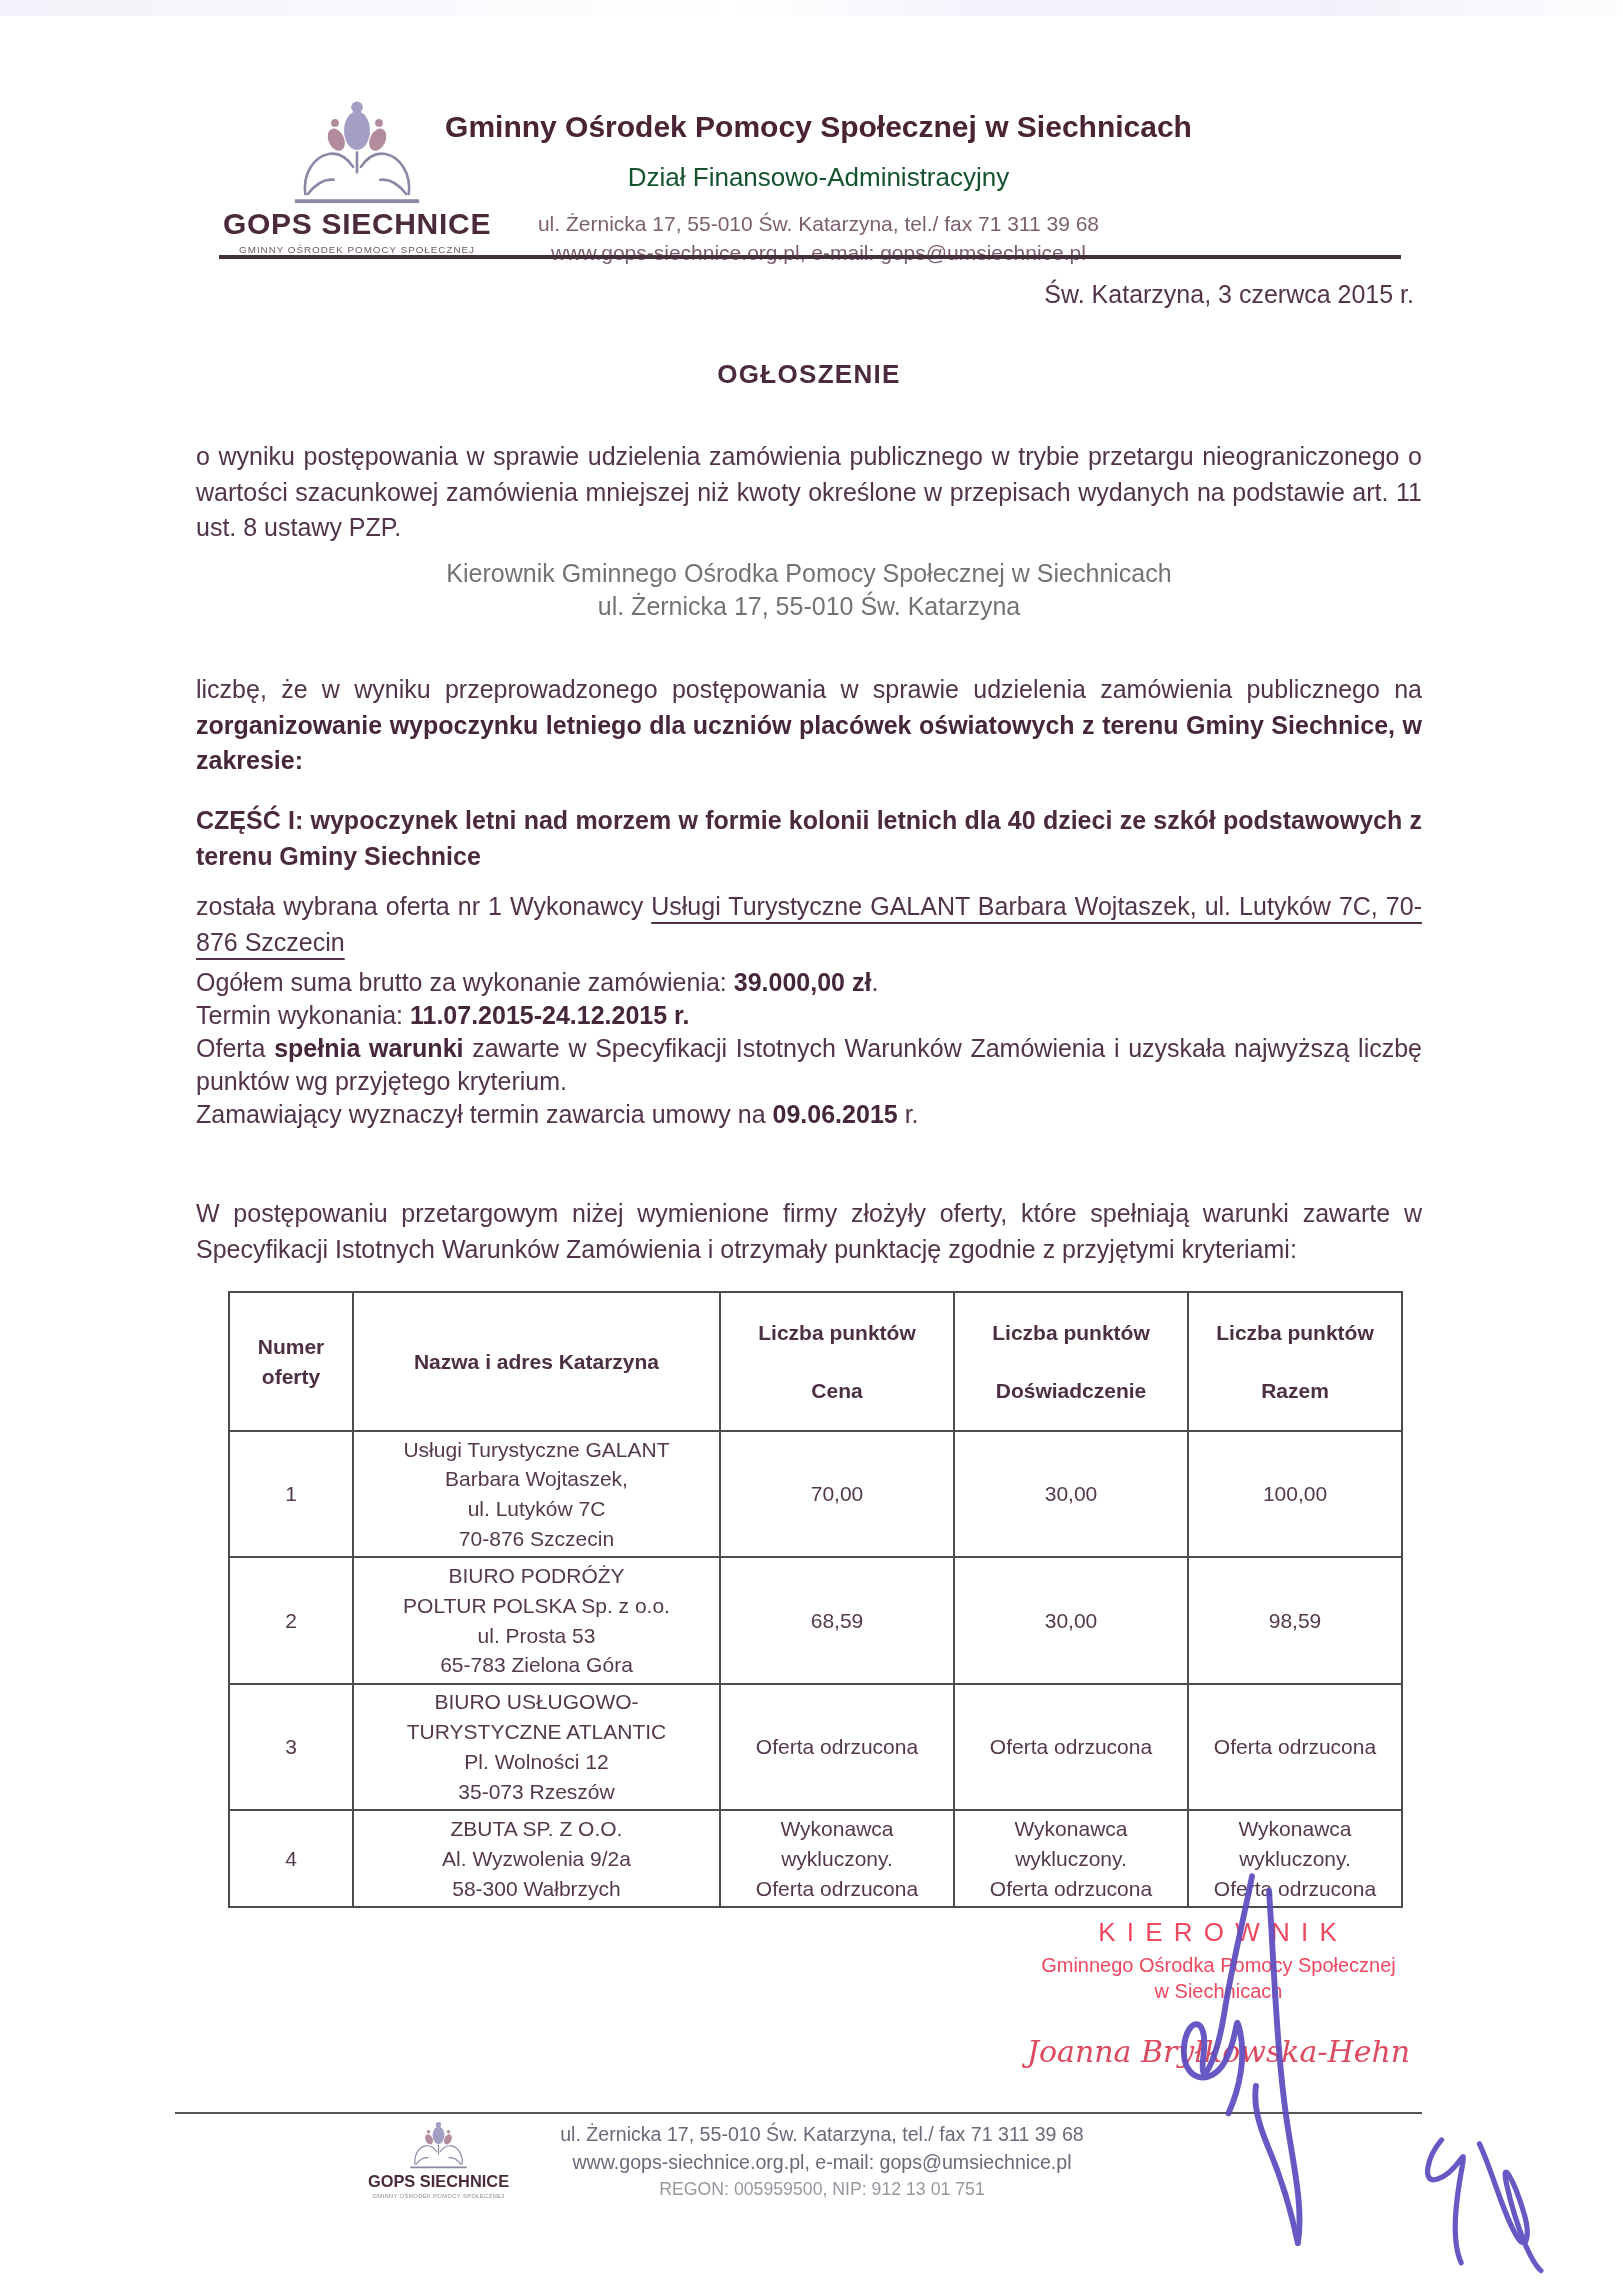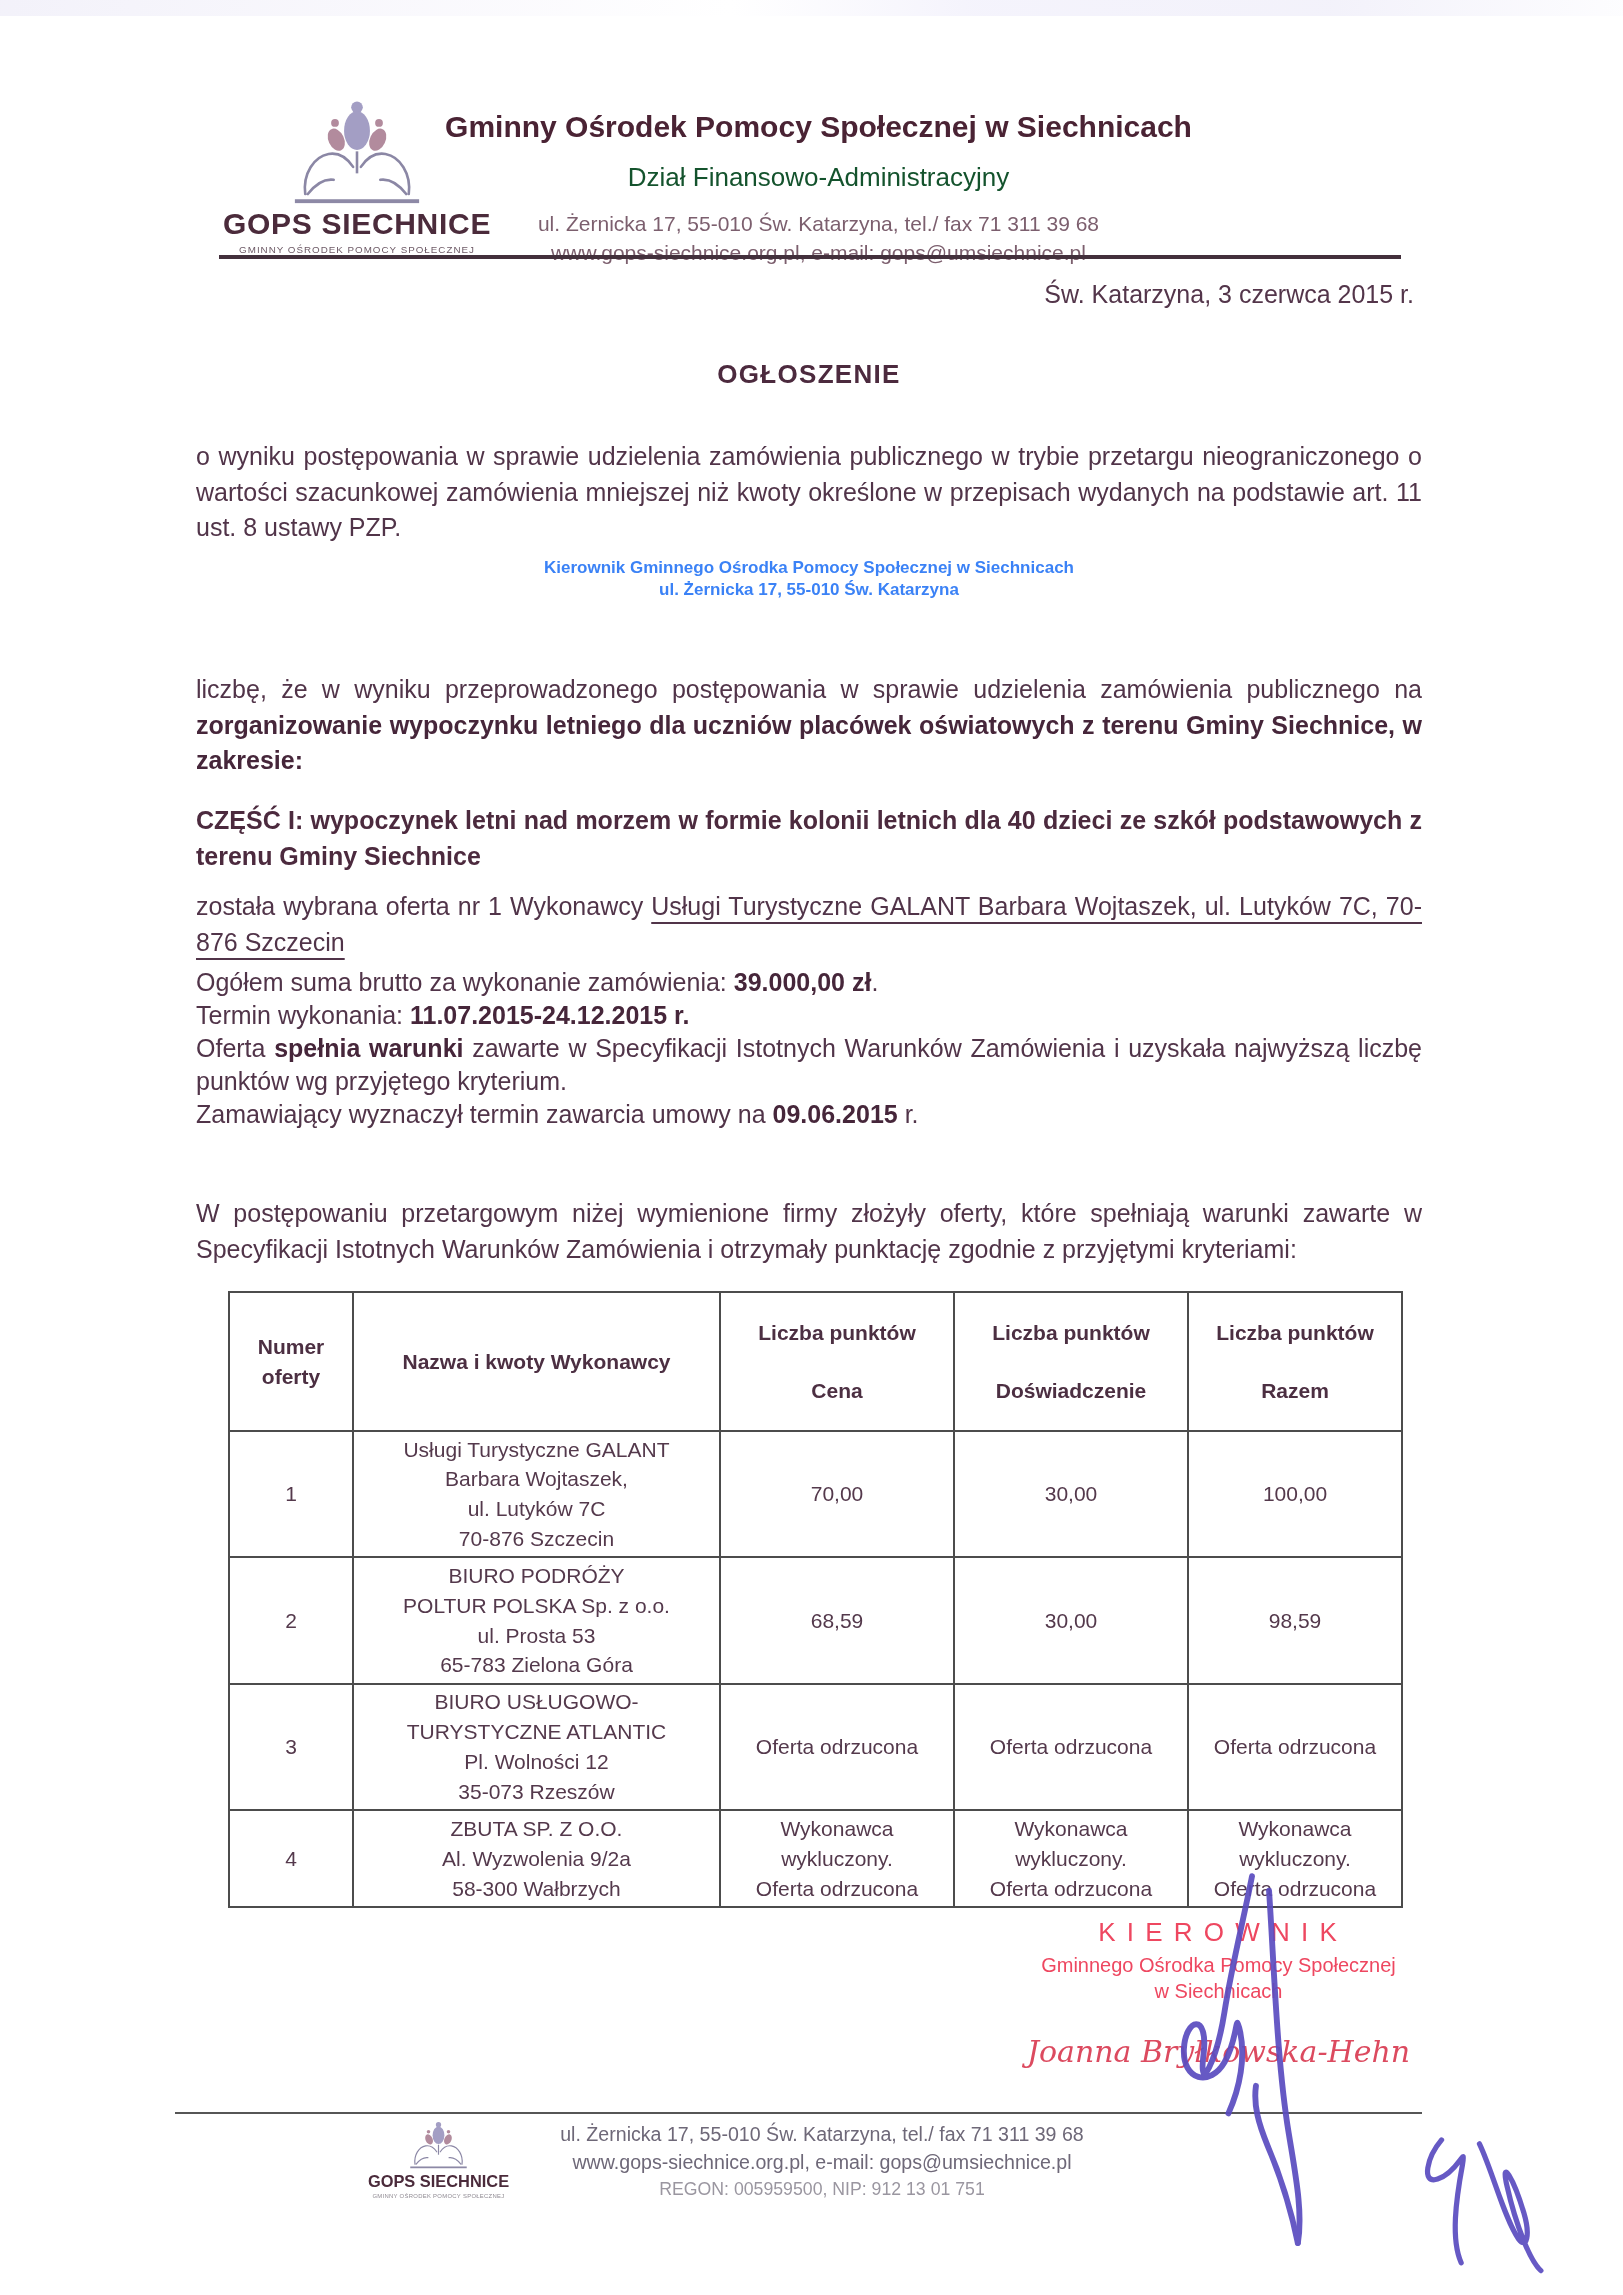--- a/index.html
+++ b/index.html
@@ -22,21 +22,21 @@
   .web-line{font-size:21px;color:#7c5f6e;margin-top:5.2px;}
   .header-rule{position:absolute;left:219px;top:255px;width:1182px;height:3.9px;background:#43303c;}
   
   .date-line{position:absolute;left:196px;top:280px;width:1218px;text-align:right;font-size:25px;color:#53354a;}
   .doc-title{position:absolute;left:196px;top:359px;width:1226px;text-align:center;
     font-size:26px;font-weight:bold;letter-spacing:1.3px;color:#4c2a3e;}
   .para{position:absolute;left:196px;width:1226px;font-size:25px;line-height:1.42;
     text-align:justify;color:#513449;}
   .p-intro{top:414px;}
   .center-bold{position:absolute;left:196px;top:557px;width:1226px;text-align:center;
-    font-weight:bold;font-size:17px;line-height:1.32;color:#3b82f6;}
+    font-weight:normal;font-size:25px;line-height:1.32;color:#737373;}
   .p-oglasza{top:647px;}
   .p-czesc{top:778px;font-weight:bold;color:#4c2a3e;}
   .p-wybrana{top:864px;}
   .u-line{text-decoration:underline;text-decoration-thickness:2px;text-underline-offset:6.5px;}
   .suma-block{position:absolute;left:196px;top:966px;width:1226px;font-size:25px;line-height:1.32;color:#513449;}
   .suma-block p{margin:0;}
   .suma-block .just{text-align:justify;}
   .p-postepowanie{top:1171px;}
   b,strong{color:#46263a;}
   
@@ -133,21 +133,21 @@
       <col style="width:124px">
         <col style="width:367px">
         <col style="width:234px">
         <col style="width:234px">
         <col style="width:214px">
     </colgroup>
     <tbody>
         <tr class="row-head">
       <th class="cell-multiline">Numer
 oferty</th>
-      <th>Nazwa i kwoty Wykonawcy</th>
+      <th>Nazwa i adres Katarzyna</th>
       <th>
         <div class="th-points">
           <div>Liczba punktów</div>
           <div>Cena</div>
         </div>
       </th>
       <th>
         <div class="th-points">
           <div>Liczba punktów</div>
           <div>Doświadczenie</div>

